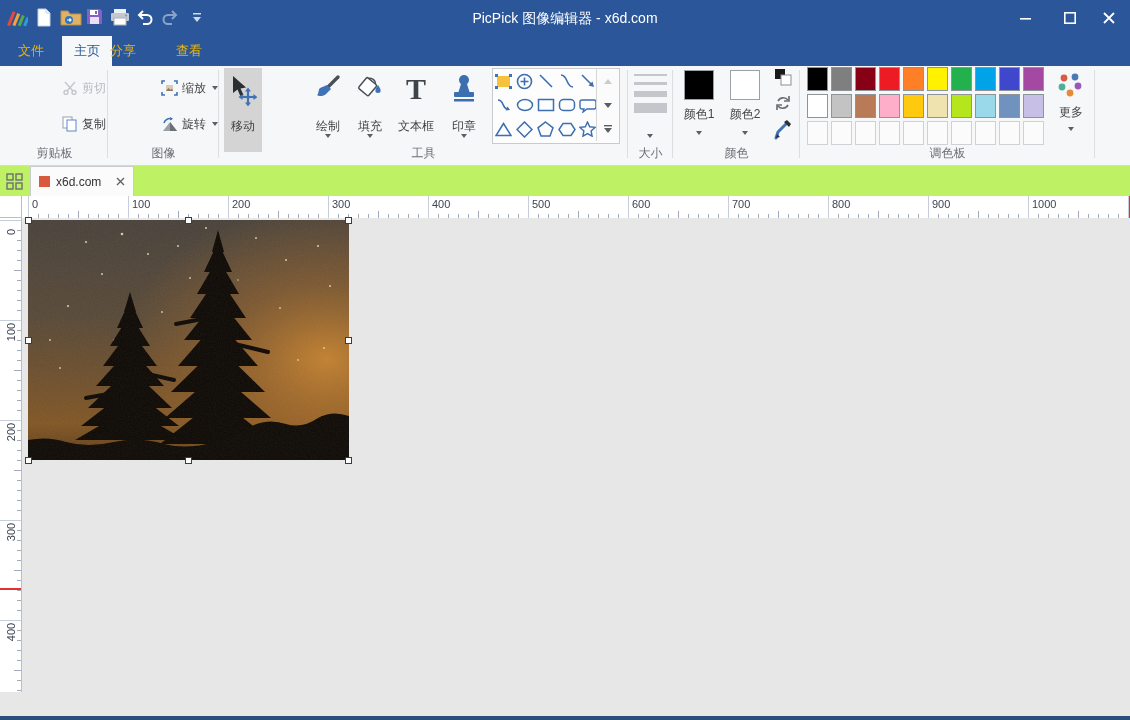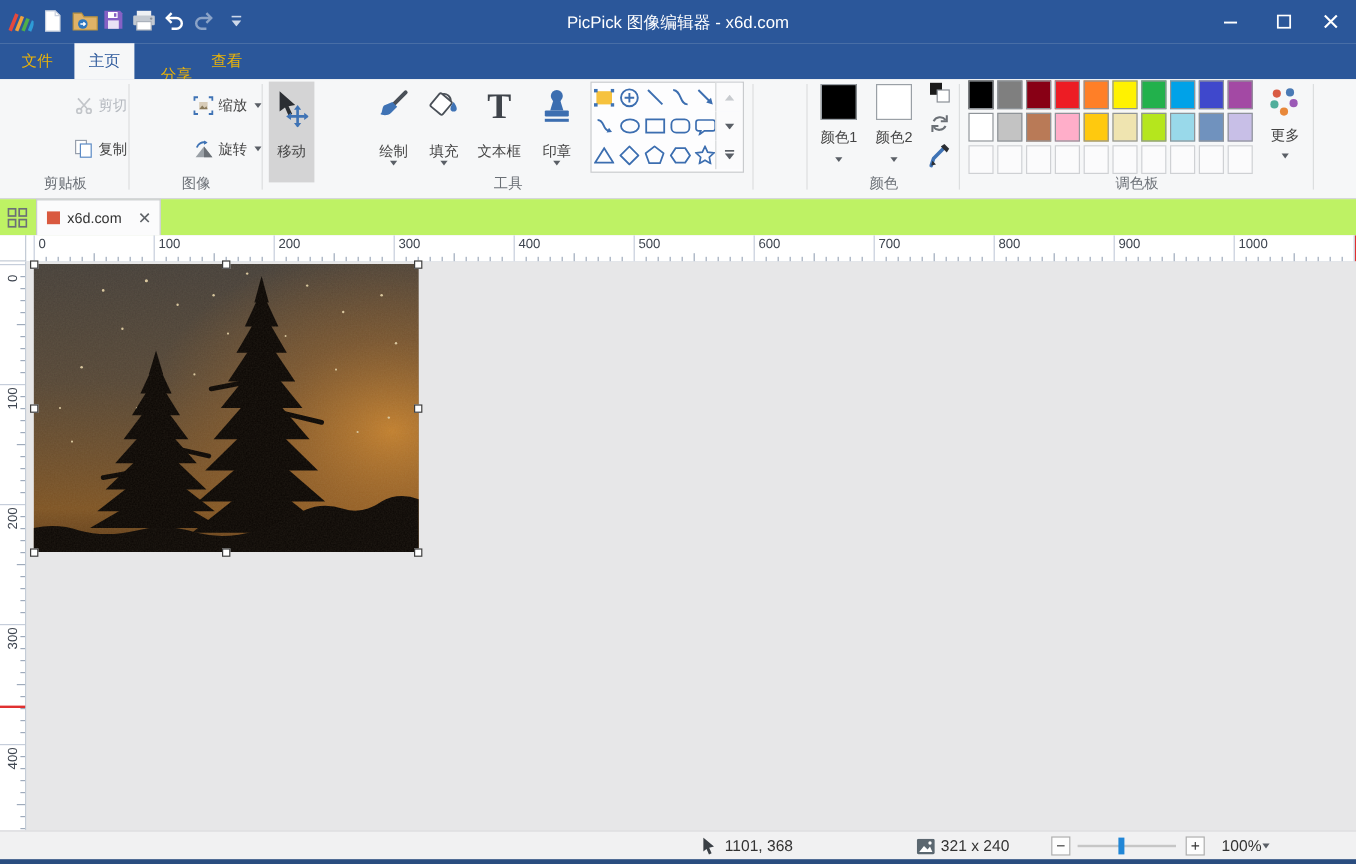--- a/index.html
+++ b/index.html
@@ -143,21 +143,21 @@
     <div class="winbtn" style="left:1092px;">
         <svg width="12" height="12">
           <path d="M1,1 L11,11 M11,1 L1,11" stroke="#fff" stroke-width="1.8"></path>
         </svg>
       </div>
   </div>
 
   <div id="tabrow" class="abs">
     <div class="mtab" style="left:6px;width:50px;">文件</div>
     <div class="mtab sel" style="left:62px;width:50px;">主页</div>
-    <div class="mtab" style="left:124px;width:46px;margin-top:12px;">分享</div>
+    <div class="mtab" style="left:100px;width:46px;">分享</div>
     <div class="mtab" style="left:166px;width:46px;">查看</div>
   </div>
 
   <div id="ribbon" class="abs">
 
     <div class="rgroup" style="left:2px;width:105px;">
       <div class="rowbtn" style="left:50px;top:10px;width:54px;">
         <svg width="16" height="14">
             <path d="M3,1 L11,10 M13,1 L5,10" stroke="#c3c6ca" stroke-width="1.4"></path>
             <circle cx="4" cy="11.5" r="2" fill="none" stroke="#c3c6ca" stroke-width="1.4"></circle>
@@ -360,20 +360,30 @@
             <svg width="8" height="8">
               <rect x="0" y="0" width="8" height="1.4" fill="#5a5f66"></rect>
               <path d="M4,8 l4,-5 h-8 z" fill="#5a5f66"></path>
             </svg>
           </div>
       </div>
       <div class="glabel">工具</div>
     </div>
     <div class="rsep" style="left:627px;"></div>
 
+    <div class="rgroup" style="left:629px;width:43px;">
+      <div style="position:absolute;left:5px;top:8px;width:33px;">
+        <div style="height:2px;background:#c3c6ca;margin-bottom:6px;"></div>
+        <div style="height:3px;background:#c3c6ca;margin-bottom:6px;"></div>
+        <div style="height:6px;background:#c3c6ca;margin-bottom:6px;"></div>
+        <div style="height:10px;background:#c3c6ca;"></div>
+      </div>
+      <div class="caret" style="position:absolute;left:50%;margin-left:-3.5px;top:68px;"></div>
+      <div class="glabel">大小</div>
+    </div>
     <div class="rsep" style="left:672px;"></div>
 
     <div class="rgroup" style="left:674px;width:125px;">
       <div style="position:absolute;left:4px;top:4px;width:42px;text-align:center;">
         <div class="cswatch" style="background: rgb(0, 0, 0);"></div>
         <div class="smlbl" style="margin-top:6px;">颜色1</div>
         <div class="caret" style="margin:8px auto 0;"></div>
       </div>
       <div style="position:absolute;left:50px;top:4px;width:42px;text-align:center;">
         <div class="cswatch" style="background: rgb(255, 255, 255);"></div>
@@ -743,33 +753,14 @@
       <div class="handle" style="left:157px;top:-3px;"></div>
       <div class="handle" style="left:317px;top:-3px;"></div>
       <div class="handle" style="left:-3px;top:117px;"></div>
       <div class="handle" style="left:317px;top:117px;"></div>
       <div class="handle" style="left:-3px;top:237px;"></div>
       <div class="handle" style="left:157px;top:237px;"></div>
       <div class="handle" style="left:317px;top:237px;"></div>
     </div>
   </div>
 
-  <div id="statusbar" class="abs">
-    <svg width="12" height="15" style="position:absolute;left:586px;top:5px;">
-        <path d="M0,0 L9,7.5 L5,8.5 L7,13 L4.8,14 L2.8,9.5 L0,11.5 z" fill="#3a3f45"></path>
-      </svg>
-    <span style="position:absolute;left:604px;top:4px;">1101, 368</span>
-    <svg width="15" height="13" style="position:absolute;left:764px;top:6px;">
-        <rect width="15" height="13" rx="1.5" fill="#5b6770"></rect>
-        <path d="M2,11 l4,-5 3,3 2,-2.5 2,4.5 z" fill="#fff"></path>
-        <circle cx="11" cy="3.5" r="1.4" fill="#fff"></circle>
-      </svg>
-    <span style="position:absolute;left:784px;top:4px;">321 x 240</span>
-    <div class="zbtn" style="left:876px;">−</div>
-    <div id="zoom-track">
-      <div id="zoom-handle" style="background: rgb(33, 134, 214);"></div>
-    </div>
-    <div class="zbtn" style="left:988px;">+</div>
-    <span style="position:absolute;left:1018px;top:4px;">100%</span>
-    <div class="caret" style="position:absolute;left:1052px;top:10px;"></div>
-  </div>
   <div id="bottomline" class="abs"></div>
 </div>
 
 </body></html>

